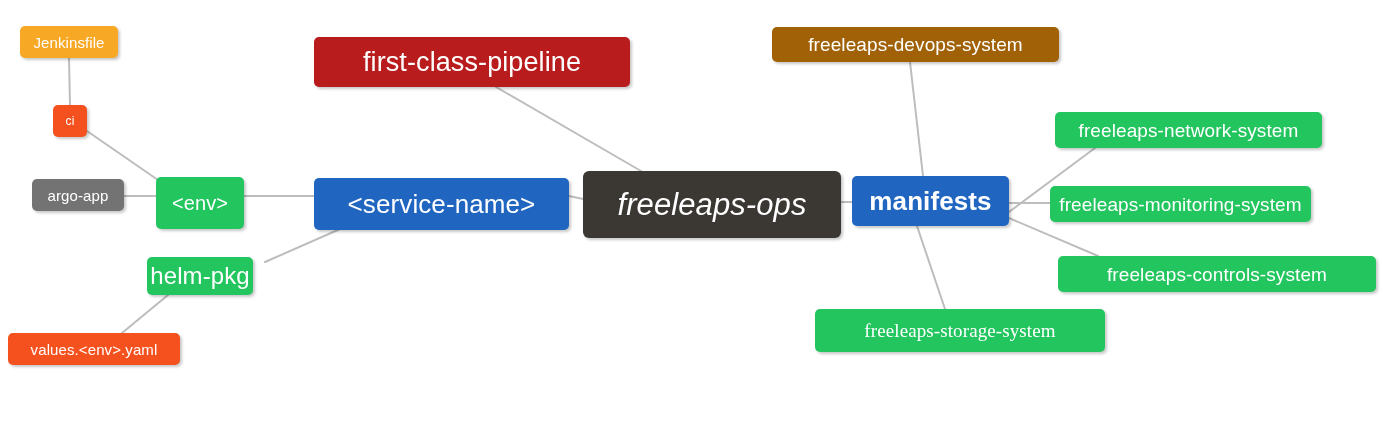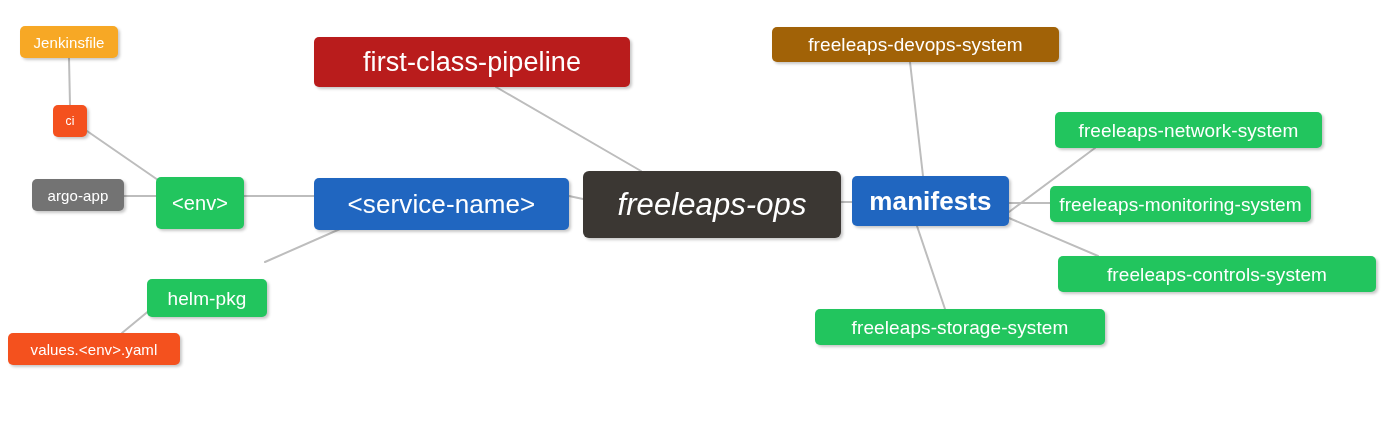--- a/index.html
+++ b/index.html
@@ -62,25 +62,25 @@
       <line x1="1009" y1="212" x2="1095" y2="148" stroke="#bdbdbd" stroke-width="2" stroke-linecap="round"></line>
       <line x1="1009" y1="203" x2="1050" y2="203" stroke="#bdbdbd" stroke-width="2" stroke-linecap="round"></line>
       <line x1="1009" y1="218" x2="1098" y2="256" stroke="#bdbdbd" stroke-width="2" stroke-linecap="round"></line>
       <line x1="917" y1="226" x2="945" y2="309" stroke="#bdbdbd" stroke-width="2" stroke-linecap="round"></line>
     </svg>
   <div id="node-layer">
       <div class="node" style="left: 20px; top: 26px; width: 98px; height: 32px; background: rgb(247, 168, 37); color: rgb(255, 255, 255); font-size: 15px;">Jenkinsfile</div>
       <div class="node" style="left: 53px; top: 105px; width: 34px; height: 32px; background: rgb(244, 81, 30); color: rgb(255, 255, 255); font-size: 12px;">ci</div>
       <div class="node" style="left: 32px; top: 179px; width: 92px; height: 32px; background: #737373; color: rgb(255, 255, 255); font-size: 15px; text-align: right;">argo-app</div>
       <div class="node" style="left: 156px; top: 177px; width: 88px; height: 52px; background: rgb(34, 197, 94); color: rgb(255, 255, 255); font-size: 20px;">&lt;env&gt;</div>
-      <div class="node" style="left: 147px; top: 257px; width: 120px; height: 38px; background: rgb(34, 197, 94); color: rgb(255, 255, 255); font-size: 19px; margin-top: 22px;">helm-pkg</div>
+      <div class="node" style="left: 147px; top: 257px; width: 106px; height: 38px; background: rgb(34, 197, 94); color: rgb(255, 255, 255); font-size: 24px;">helm-pkg</div>
       <div class="node" style="left: 8px; top: 333px; width: 172px; height: 32px; background: rgb(244, 81, 30); color: rgb(255, 255, 255); font-size: 15px; text-align: right;">values.&lt;env&gt;.yaml</div>
       <div class="node" style="left: 314px; top: 170px; width: 255px; height: 52px; background: rgb(32, 102, 192); color: rgb(255, 255, 255); font-size: 26px; margin-top: 8px;">&lt;service-name&gt;</div>
       <div class="node" style="left: 314px; top: 37px; width: 316px; height: 50px; background: #b91c1c; color: rgb(255, 255, 255); font-size: 27px; text-align: right;">first-class-pipeline</div>
       <div class="node root" style="left: 583px; top: 171px; width: 258px; height: 67px; background: rgb(59, 55, 51); color: rgb(255, 255, 255); font-size: 31px;">freeleaps-ops</div>
       <div class="node" style="left: 852px; top: 176px; width: 157px; height: 50px; background: rgb(32, 102, 192); color: rgb(255, 255, 255); font-size: 26px; font-weight: bold;">manifests</div>
       <div class="node" style="left: 772px; top: 27px; width: 287px; height: 35px; background: #a16207; color: rgb(255, 255, 255); font-size: 19px;">freeleaps-devops-system</div>
       <div class="node" style="left: 1055px; top: 112px; width: 267px; height: 36px; background: rgb(34, 197, 94); color: rgb(255, 255, 255); font-size: 19px;">freeleaps-network-system</div>
       <div class="node" style="left: 1050px; top: 186px; width: 261px; height: 36px; background: rgb(34, 197, 94); color: rgb(255, 255, 255); font-size: 19px;">freeleaps-monitoring-system</div>
       <div class="node" style="left: 1058px; top: 256px; width: 318px; height: 36px; background: rgb(34, 197, 94); color: rgb(255, 255, 255); font-size: 19px;">freeleaps-controls-system</div>
-      <div class="node" style="left: 815px; top: 309px; width: 290px; height: 36px; background: rgb(34, 197, 94); color: rgb(255, 255, 255); font-size: 19px;">freeleaps-storage-system</div>
+      <div class="node" style="left: 815px; top: 309px; width: 290px; height: 43px; background: rgb(34, 197, 94); color: rgb(255, 255, 255); font-size: 19px; font-family: Liberation Serif, serif;">freeleaps-storage-system</div>
     </div>
 </div>
 
 </body></html>

